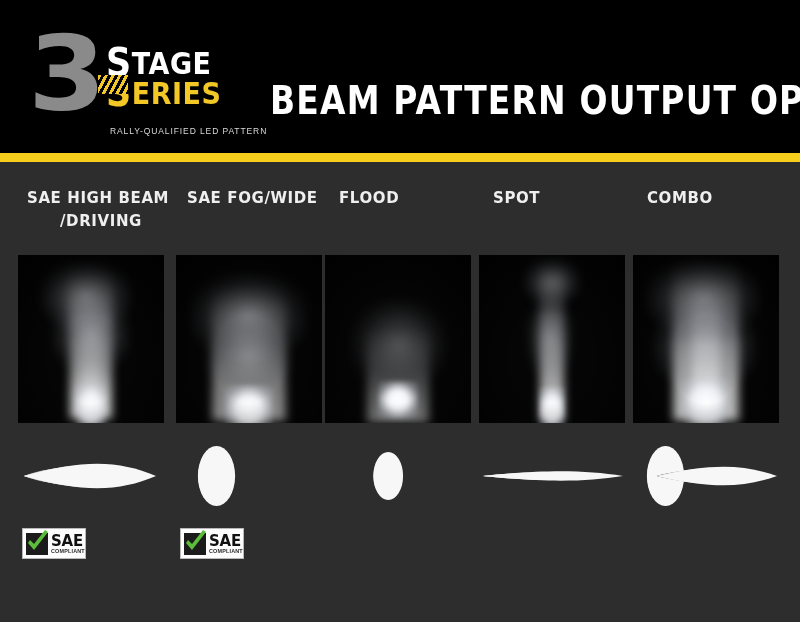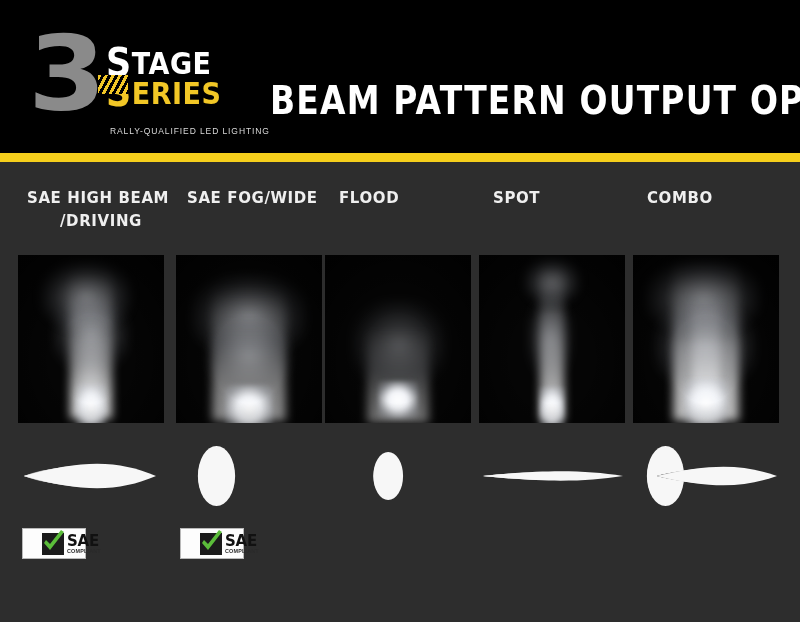--- a/index.html
+++ b/index.html
@@ -89,21 +89,21 @@
   .vign{position:absolute;inset:0;background:radial-gradient(ellipse 70% 75% at 50% 62%,rgba(0,0,0,0) 35%,rgba(0,0,0,0.75) 100%);}
 
   
   .diagram{position:absolute;top:278px;width:146px;height:72px;}
   .diagram svg{display:block;width:100%;height:100%;overflow:visible;}
 
   
   .sae{
     position:absolute;top:366px;width:64px;height:31px;
     background:#fdfdfd;border:1px solid #b9b9b9;box-sizing:border-box;
-    display:flex;align-items:center;padding-left:19px;
+    display:flex;align-items:center;padding-left:3px;
   }
   .sae-check{
     width:22px;height:22px;background:#1b1b1b;position:relative;flex:0 0 auto;
   }
   .sae-check svg{position:absolute;left:-1px;top:-4px;width:26px;height:28px;}
   .sae-text{margin-left:3px;line-height:1;}
   .sae-main{
     font-family:"DejaVu Sans", sans-serif;font-weight:700;font-size:15px;
     color:#111;letter-spacing:-0.2px;display:block;transform:scaleY(1.05);transform-origin:left top;
   }
@@ -119,21 +119,21 @@
 
   <div class="header">
 
     <div class="logo">
       <div class="logo-3">3</div>
       <div class="logo-words">
         <div class="logo-stripes"></div>
         <div class="logo-stage"><span class="cap">S</span><span>TAGE</span></div>
         <div class="logo-series"><span class="cap">S</span><span>ERIES</span></div>
       </div>
-      <div class="logo-tag">RALLY-QUALIFIED LED LIGHTING</div>
+      <div class="logo-tag">RALLY-QUALIFIED LED PATTERN</div>
     </div>
 
     <div class="title">
       <span>BEAM PATTERN OUTPUT OPTIONS</span>
     </div>
   </div>
 
   <div class="yellow-bar"></div>
 
   <div class="body">

